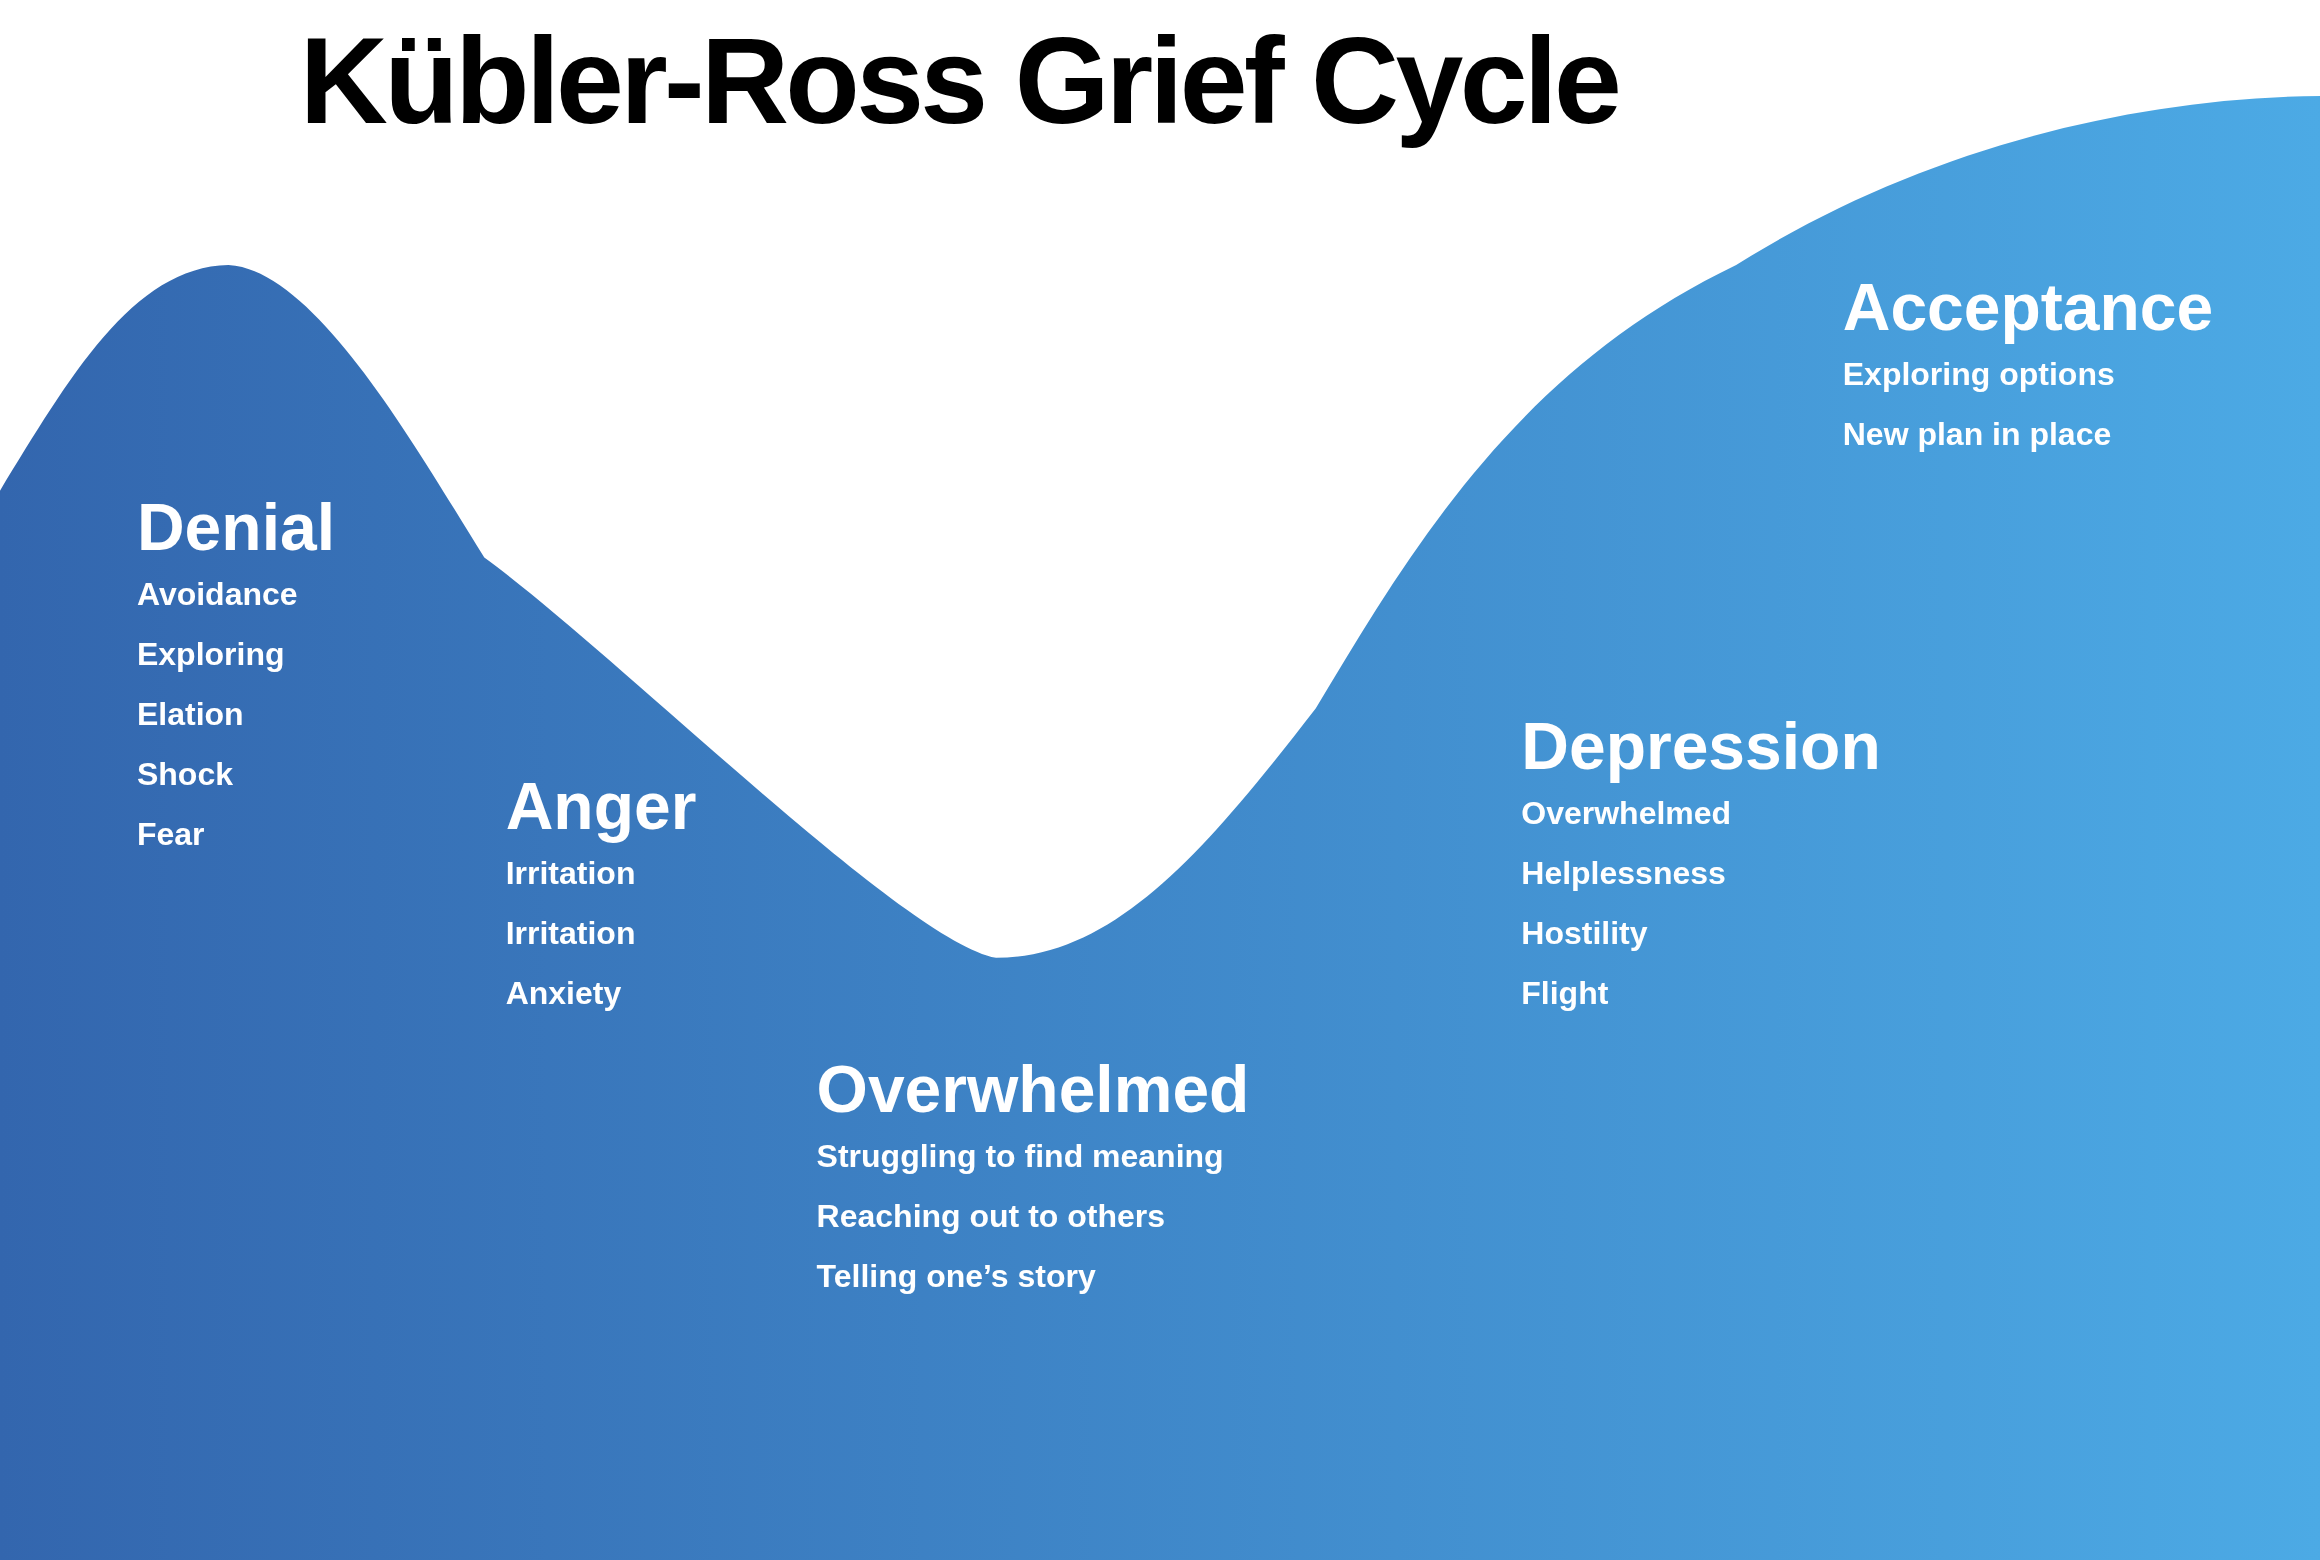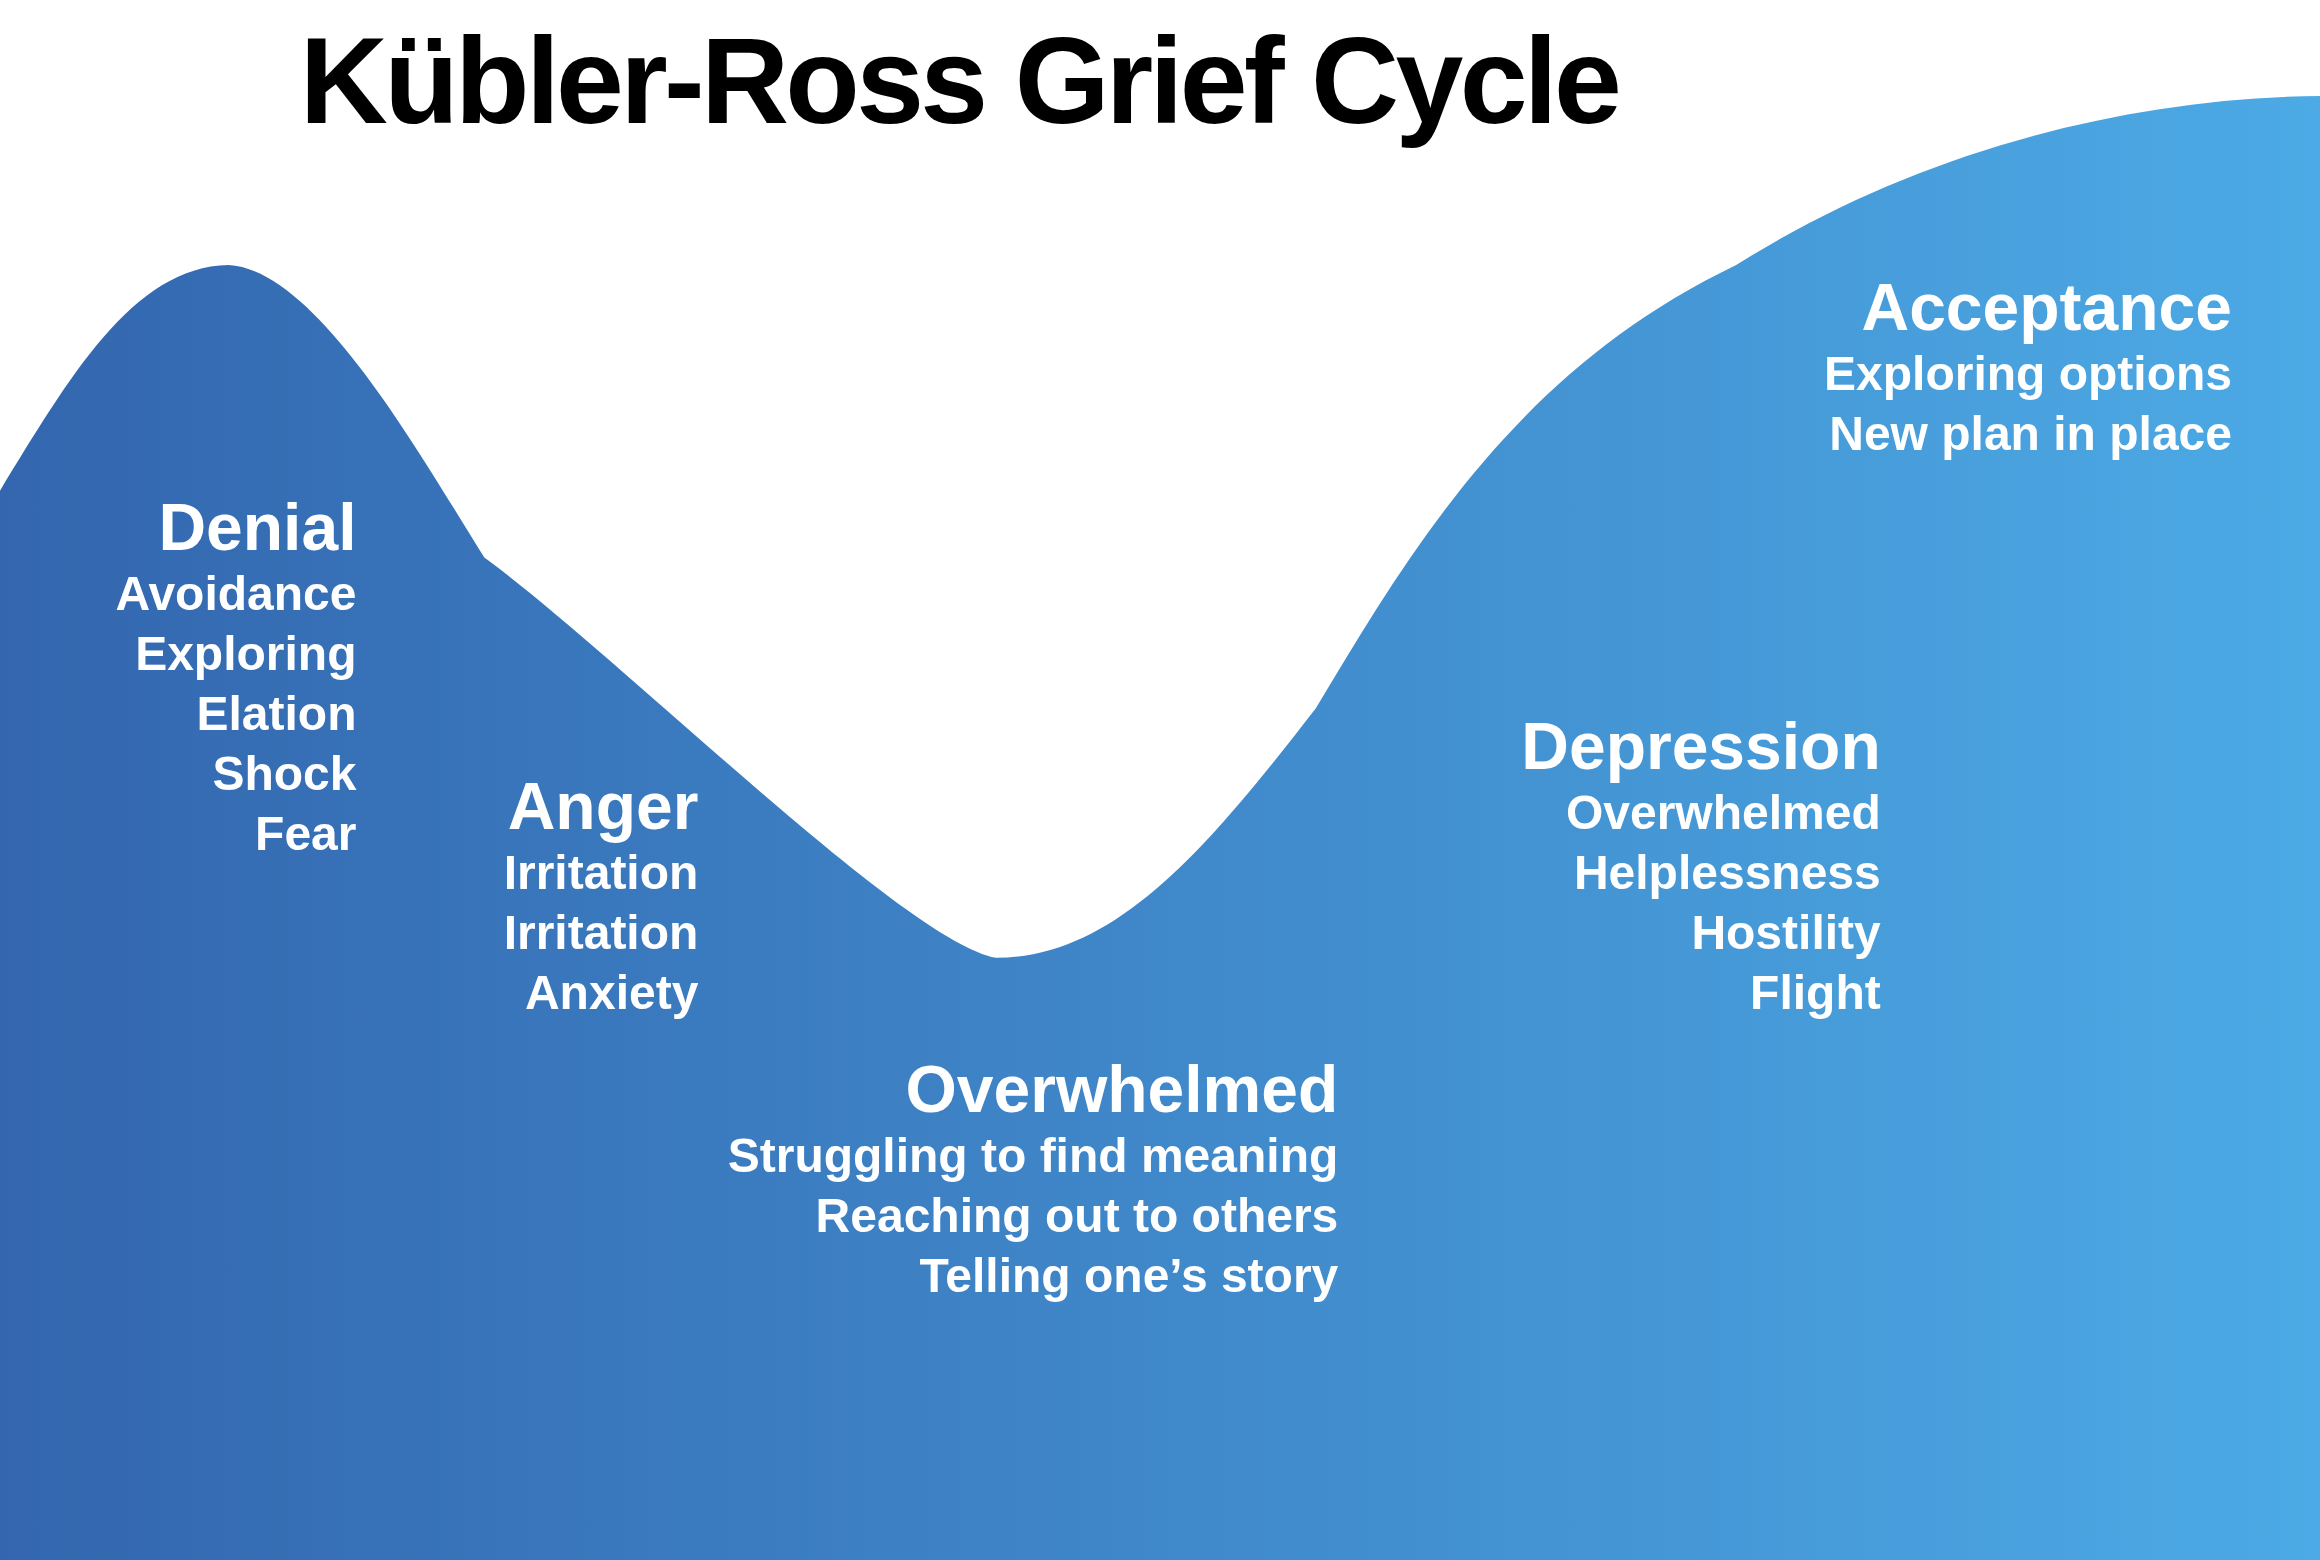--- a/index.html
+++ b/index.html
@@ -27,32 +27,32 @@
     text-align: center;
     font-size: 122px;
     font-weight: 700;
     letter-spacing: -3.7px;
     color: #000000;
     line-height: 1.0;
   }
   .stage {
     position: absolute;
     transform: translateX(-50%);
-    text-align: right;
+    text-align: left;
     color: #ffffff;
     white-space: nowrap;
   }
   .stage h2 {
     margin: 0;
     font-size: 66px;
     font-weight: 700;
     line-height: 73px;
   }
   .stage .item {
-    font-size: 48px;
+    font-size: 32px;
     font-weight: 700;
     line-height: 60px;
   }
   .stage-denial     { left: 236px;  top: 477px; margin-top: 14px;  }
   .stage-anger      { left: 601px;  top: 747px; margin-top: 23px;  }
   .stage-bargaining { left: 1033px; top: 1053px; }
   .stage-depression { left: 1701px; top: 710px;  }
   .stage-acceptance { left: 2028px; top: 271px;  }
 </style>
 </head>

